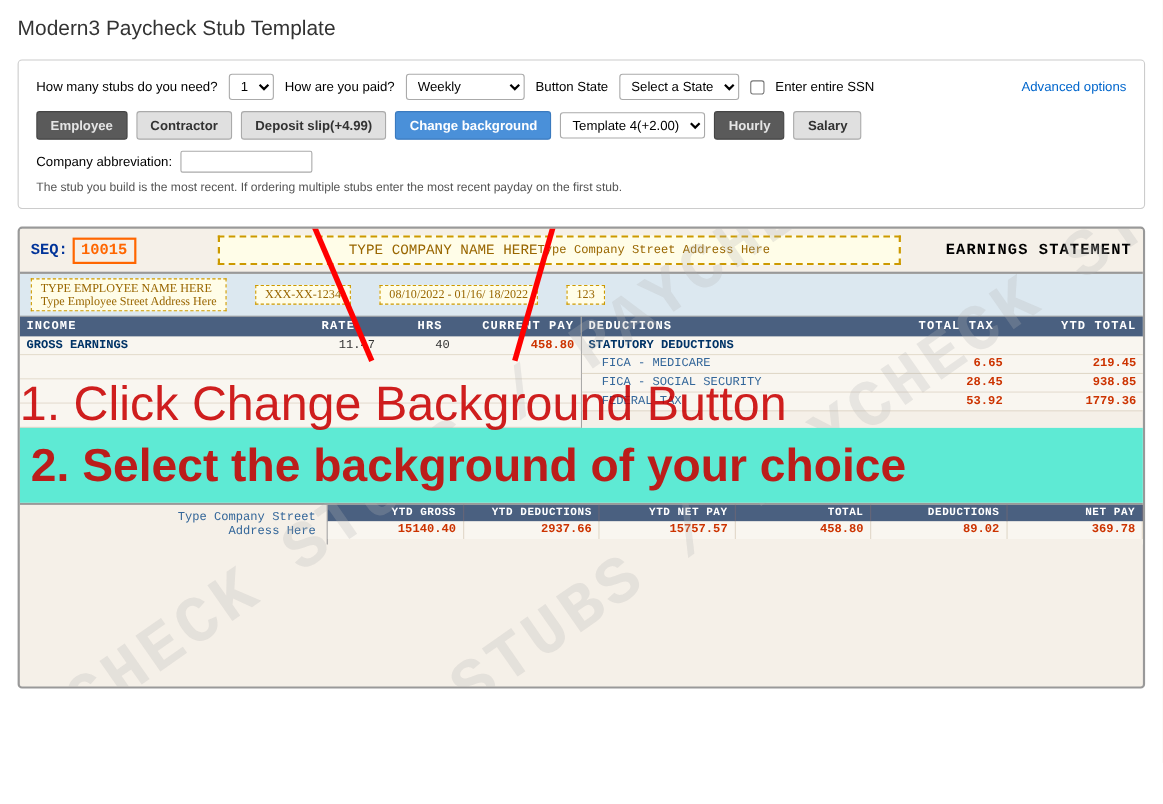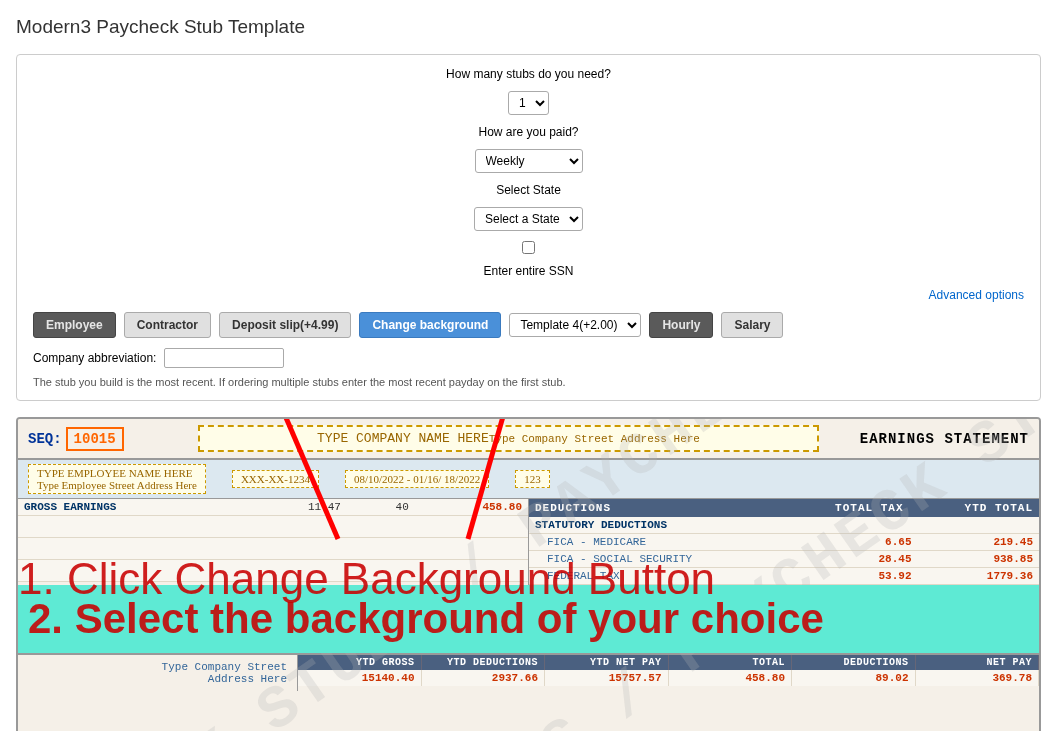--- a/index.html
+++ b/index.html
@@ -16,21 +16,20 @@
       margin-bottom: 16px;
       background: #fff;
     }
 
     .controls-row1 {
       display: flex;
       align-items: center;
       gap: 10px;
       margin-bottom: 10px;
       flex-wrap: wrap;
-      flex-direction: column;
     }
 
     .controls-row2 {
       display: flex;
       align-items: center;
       gap: 8px;
       margin-bottom: 10px;
       flex-wrap: wrap;
     }
 
@@ -373,21 +372,21 @@
       <label>How many stubs do you need?</label>
       <select>
         <option>1</option><option>2</option><option>3</option><option>4</option>
       </select>
 
       <label>How are you paid?</label>
       <select>
         <option>Weekly</option><option>Bi-Weekly</option><option>Semi-Monthly</option><option>Monthly</option>
       </select>
 
-      <label>Select State</label>
+      <label>Button State</label>
       <select>
         <option>Select a State</option>
         <option>Alabama</option><option>Alaska</option><option>California</option>
       </select>
 
       <input type="checkbox" style="">
       <label class="ssn-label">Enter entire SSN</label>
 
       <a class="advanced-link">Advanced options</a>
     </div>
@@ -440,20 +439,26 @@
       <div class="emp-dates">
         <span>08/10/2022 - 01/16/</span>
         <span>18/2022</span>
       </div>
       <div class="emp-dates">123</div>
     </div>
 
     <div class="stub-table-area" style="position:relative;">
 
       <div class="income-section">
+        <div class="section-header">
+          <span>INCOME</span>
+          <span class="rate-col">RATE</span>
+          <span class="hrs-col">HRS</span>
+          <span class="curr-col">CURRENT PAY</span>
+        </div>
         <div class="table-row-data">
           <span class="col-name">GROSS EARNINGS</span>
           <span class="col-rate">11.47</span>
           <span class="col-hrs">40</span>
           <span class="col-curr">458.80</span>
         </div>
 
         <div class="table-row-data" style="height:22px;"></div>
         <div class="table-row-data" style="height:22px;"></div>
         <div class="table-row-data" style="height:22px;"></div>

